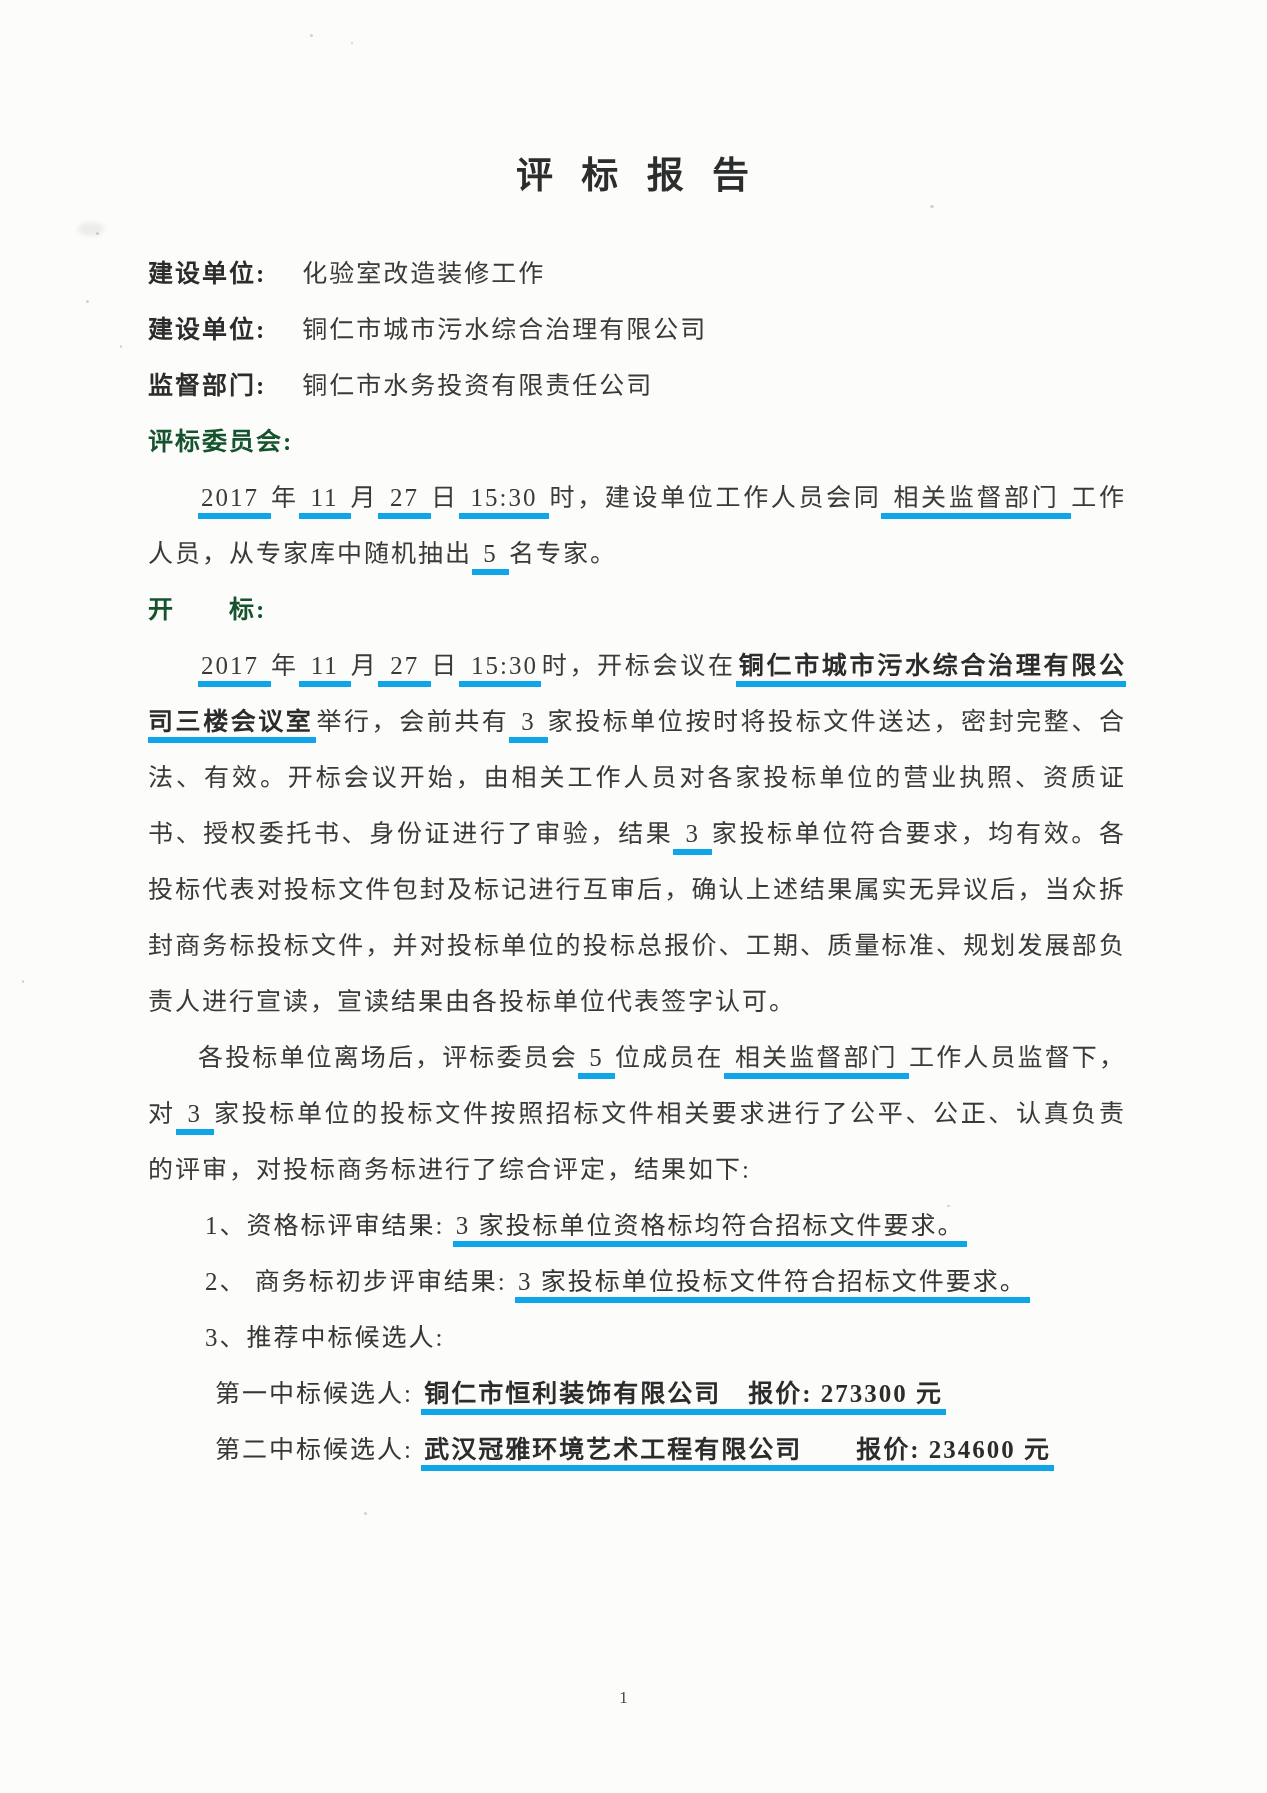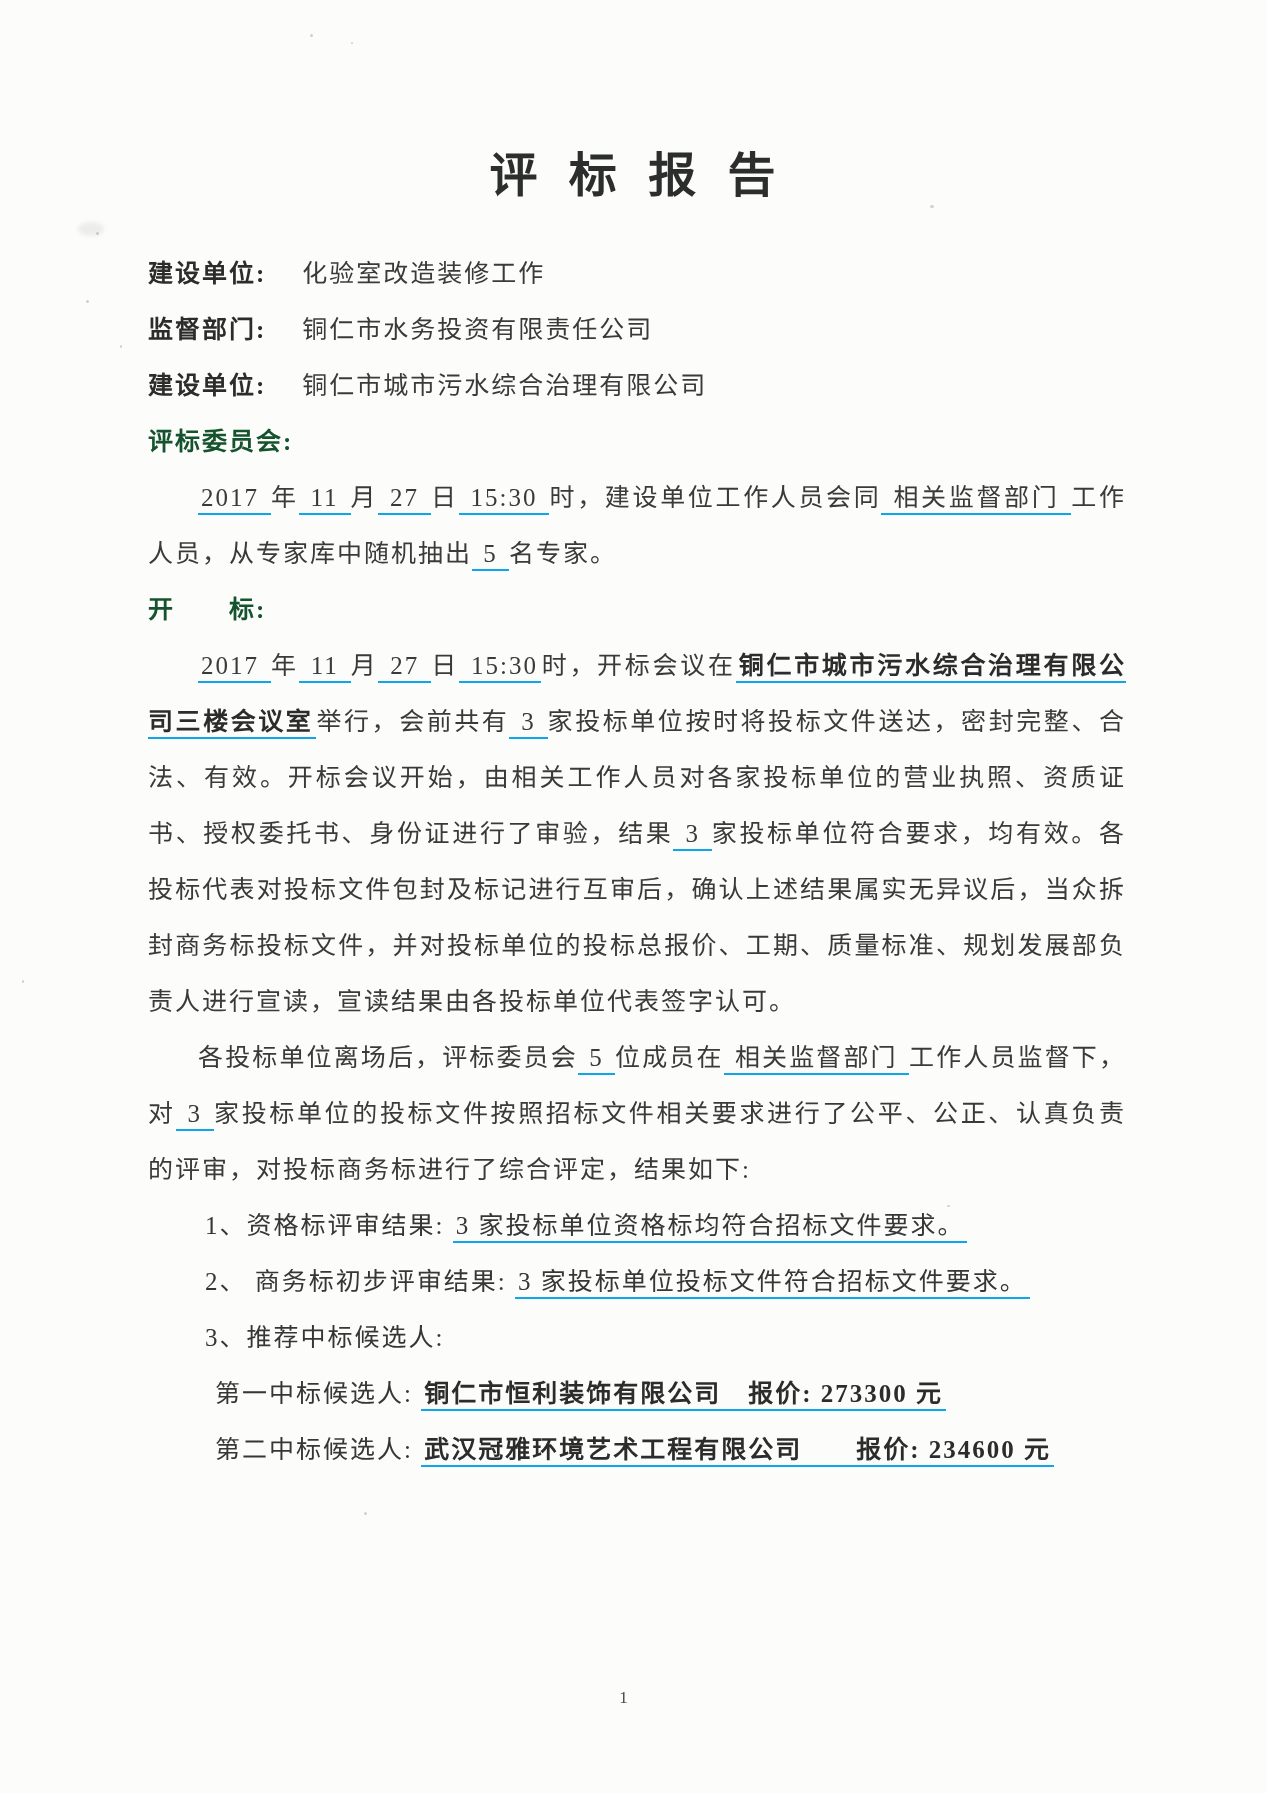--- a/index.html
+++ b/index.html
@@ -12,36 +12,36 @@
     position:relative;
     overflow:hidden;
   }
   .page { position:absolute; inset:0; }
   .content {
     position:absolute; left:148px; top:152px; width:978px;
   }
   .doc-title {
     font-family:"Liberation Sans","DejaVu Sans",sans-serif;
     font-weight:bold;
-    font-size:48px;
+    font-size:37px;
     color:#2b2e2d;
     text-align:center;
     letter-spacing:9px;
     line-height:48px;
     margin-bottom:46px;
   }
   .line { line-height:56px; font-size:25px; letter-spacing:2px; color:#363636; }
   .field .lbl { font-weight:bold; color:#2c2c2c; }
   .field .val { color:#3a3a3a;margin-left:36px; }
   .heading { font-weight:bold; color:#14532d; }
   p.para {
     line-height:56px; font-size:25px; letter-spacing:2px;
     color:#3a3a3a; text-align:justify; text-indent:50px;
   }
-  .u { border-bottom:2px solid #0ea5e9; padding:0 3px 2px; }
+  .u { border-bottom:6px solid #0ea5e9; padding:0 3px 2px; }
   .b { font-weight:bold; color:#2c2c2c; }
   .list-item { padding-left:57px; }
   .cand-line { padding-left:67px; }
   .page-number {
     position:absolute; left:0; right:20px; top:1688px;
     text-align:center; font-size:17px; color:#4a4a4a; letter-spacing:0;
   }
   .speck { position:absolute; background:rgba(80,80,80,.25); border-radius:50%; }
   .smudge { position:absolute; background:rgba(120,120,120,.12); border-radius:50%; filter:blur(2px); }
 </style>
@@ -63,24 +63,24 @@
   <div class="speck" style="left:22px;top:980px;width:2px;height:3px;"></div>
 
   <div class="content">
 
     <div class="doc-title">评  标  报  告</div>
 
     <div class="line field">
       <span class="lbl">建设单位:</span><span class="val">化验室改造装修工作</span>
     </div>
     <div class="line field">
-      <span class="lbl">监督部门:</span><span class="val">铜仁市水务投资有限责任公司</span>
+      <span class="lbl">建设单位:</span><span class="val">铜仁市城市污水综合治理有限公司</span>
     </div>
     <div class="line field">
-      <span class="lbl">建设单位:</span><span class="val">铜仁市城市污水综合治理有限公司</span>
+      <span class="lbl">监督部门:</span><span class="val">铜仁市水务投资有限责任公司</span>
     </div>
 
     <div class="line heading">评标委员会:</div>
 
     <p class="para"><span class="u">2017 </span><span>年</span><span class="u"> 11 </span><span>月</span><span class="u"> 27 </span><span>日</span><span class="u"> 15:30 </span><span>时，建设单位工作人员会同</span><span class="u"> 相关监督部门 </span><span>工作人员，从专家库中随机抽出</span><span class="u"> 5 </span><span>名专家。</span></p>
 
     <div class="line heading">开　　标:</div>
 
     <p class="para"><span class="u">2017 </span><span>年</span><span class="u"> 11 </span><span>月</span><span class="u"> 27 </span><span>日</span><span class="u"> 15:30</span><span>时，开标会议在</span><span class="u b">铜仁市城市污水综合治理有限公司三楼会议室</span><span>举行，会前共有</span><span class="u"> 3 </span><span>家投标单位按时将投标文件送达，密封完整、合法、有效。开标会议开始，由相关工作人员对各家投标单位的营业执照、资质证书、授权委托书、身份证进行了审验，结果</span><span class="u"> 3 </span><span>家投标单位符合要求，均有效。各投标代表对投标文件包封及标记进行互审后，确认上述结果属实无异议后，当众拆封商务标投标文件，并对投标单位的投标总报价、工期、质量标准、规划发展部负责人进行宣读，宣读结果由各投标单位代表签字认可。</span></p>
 

